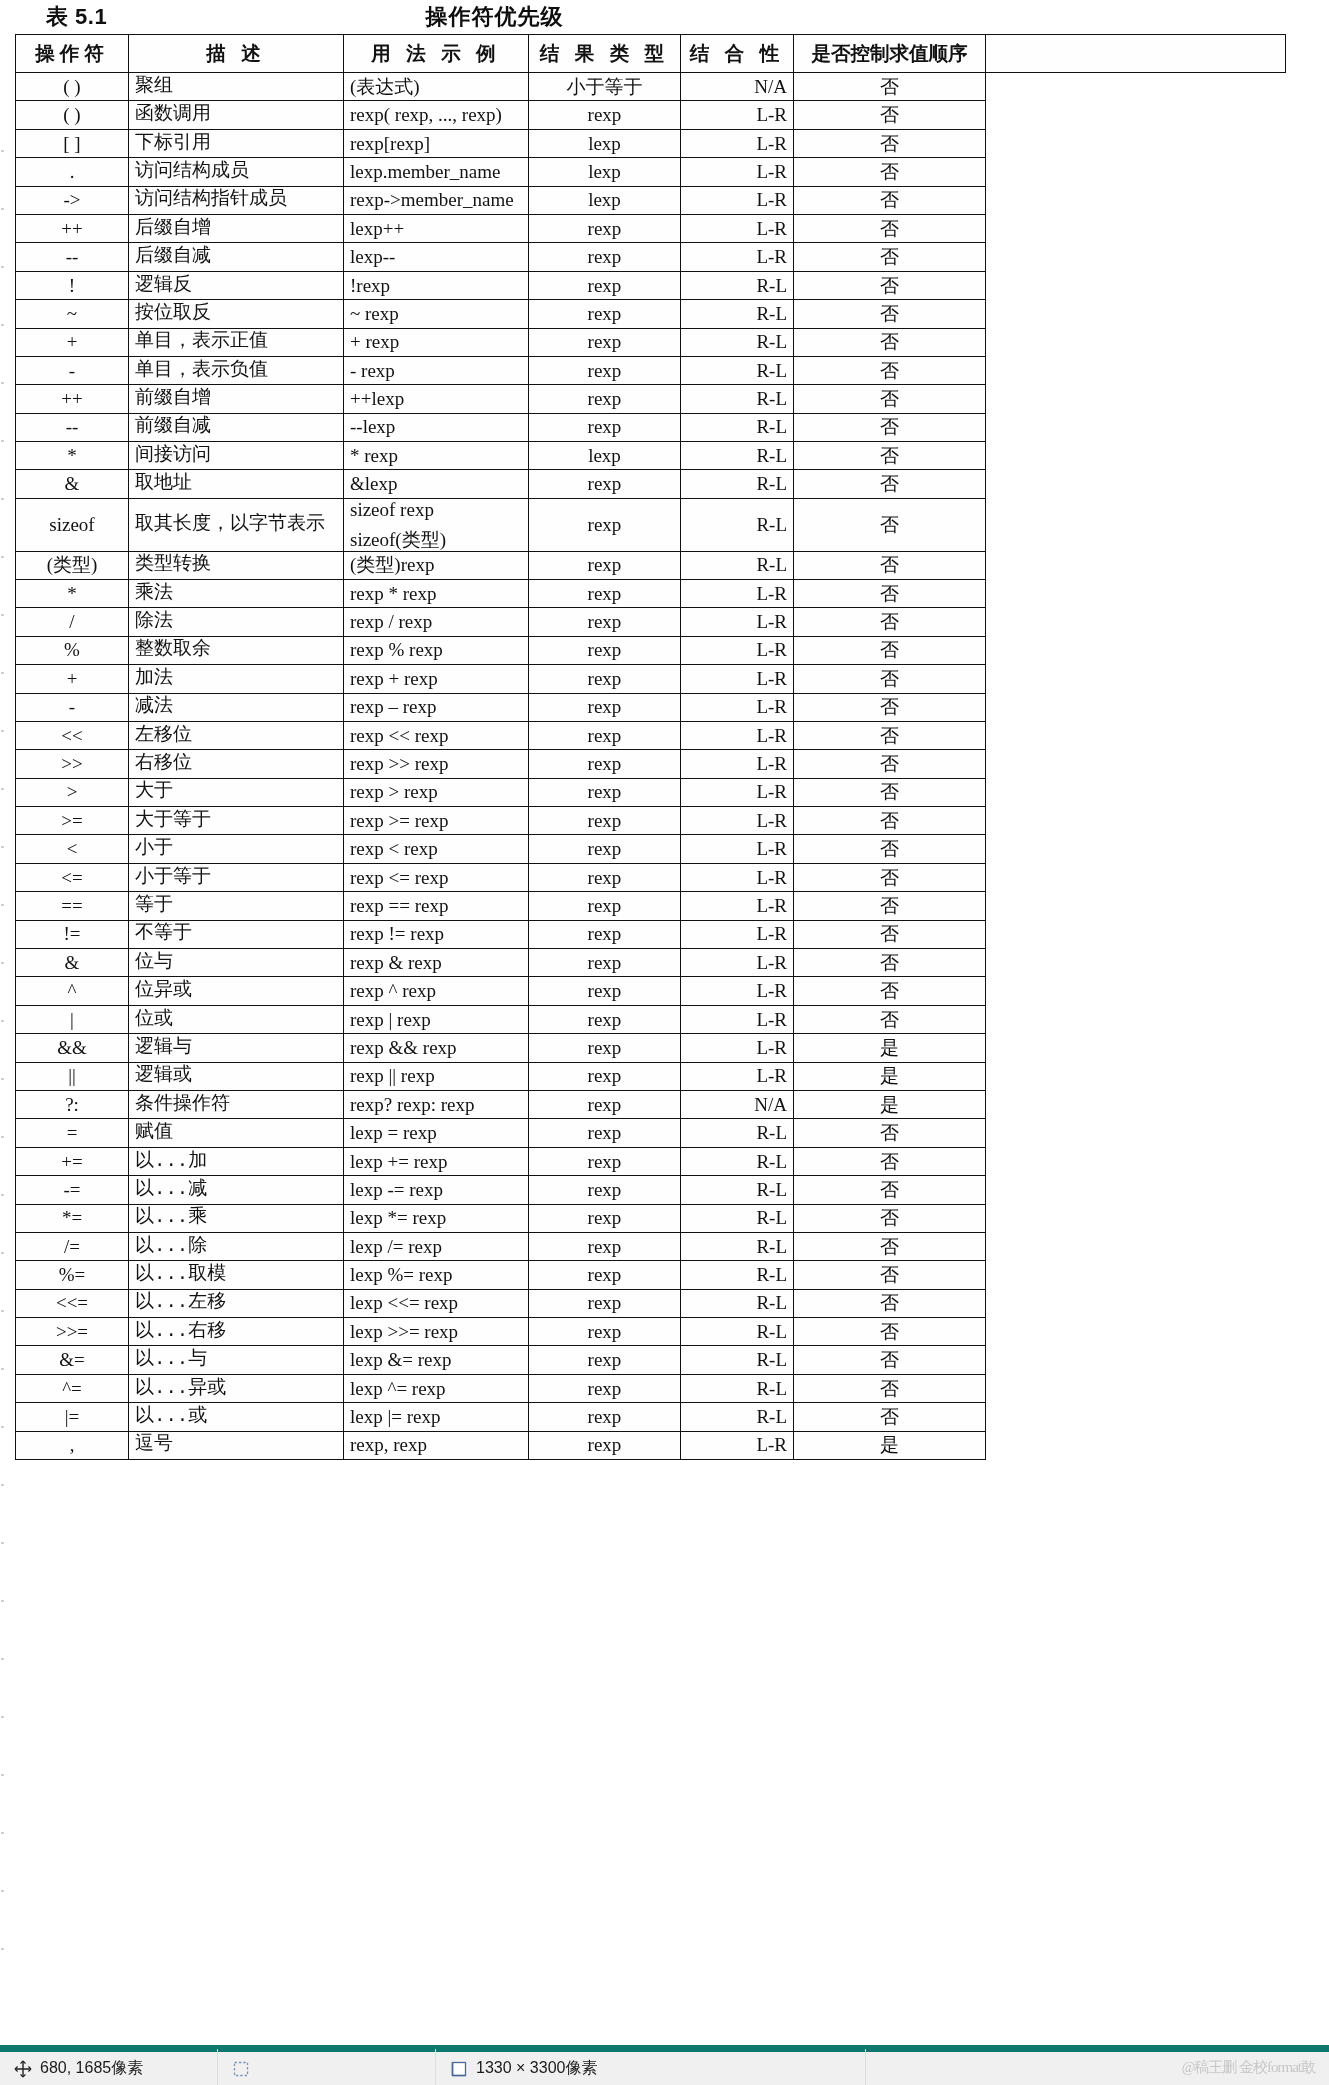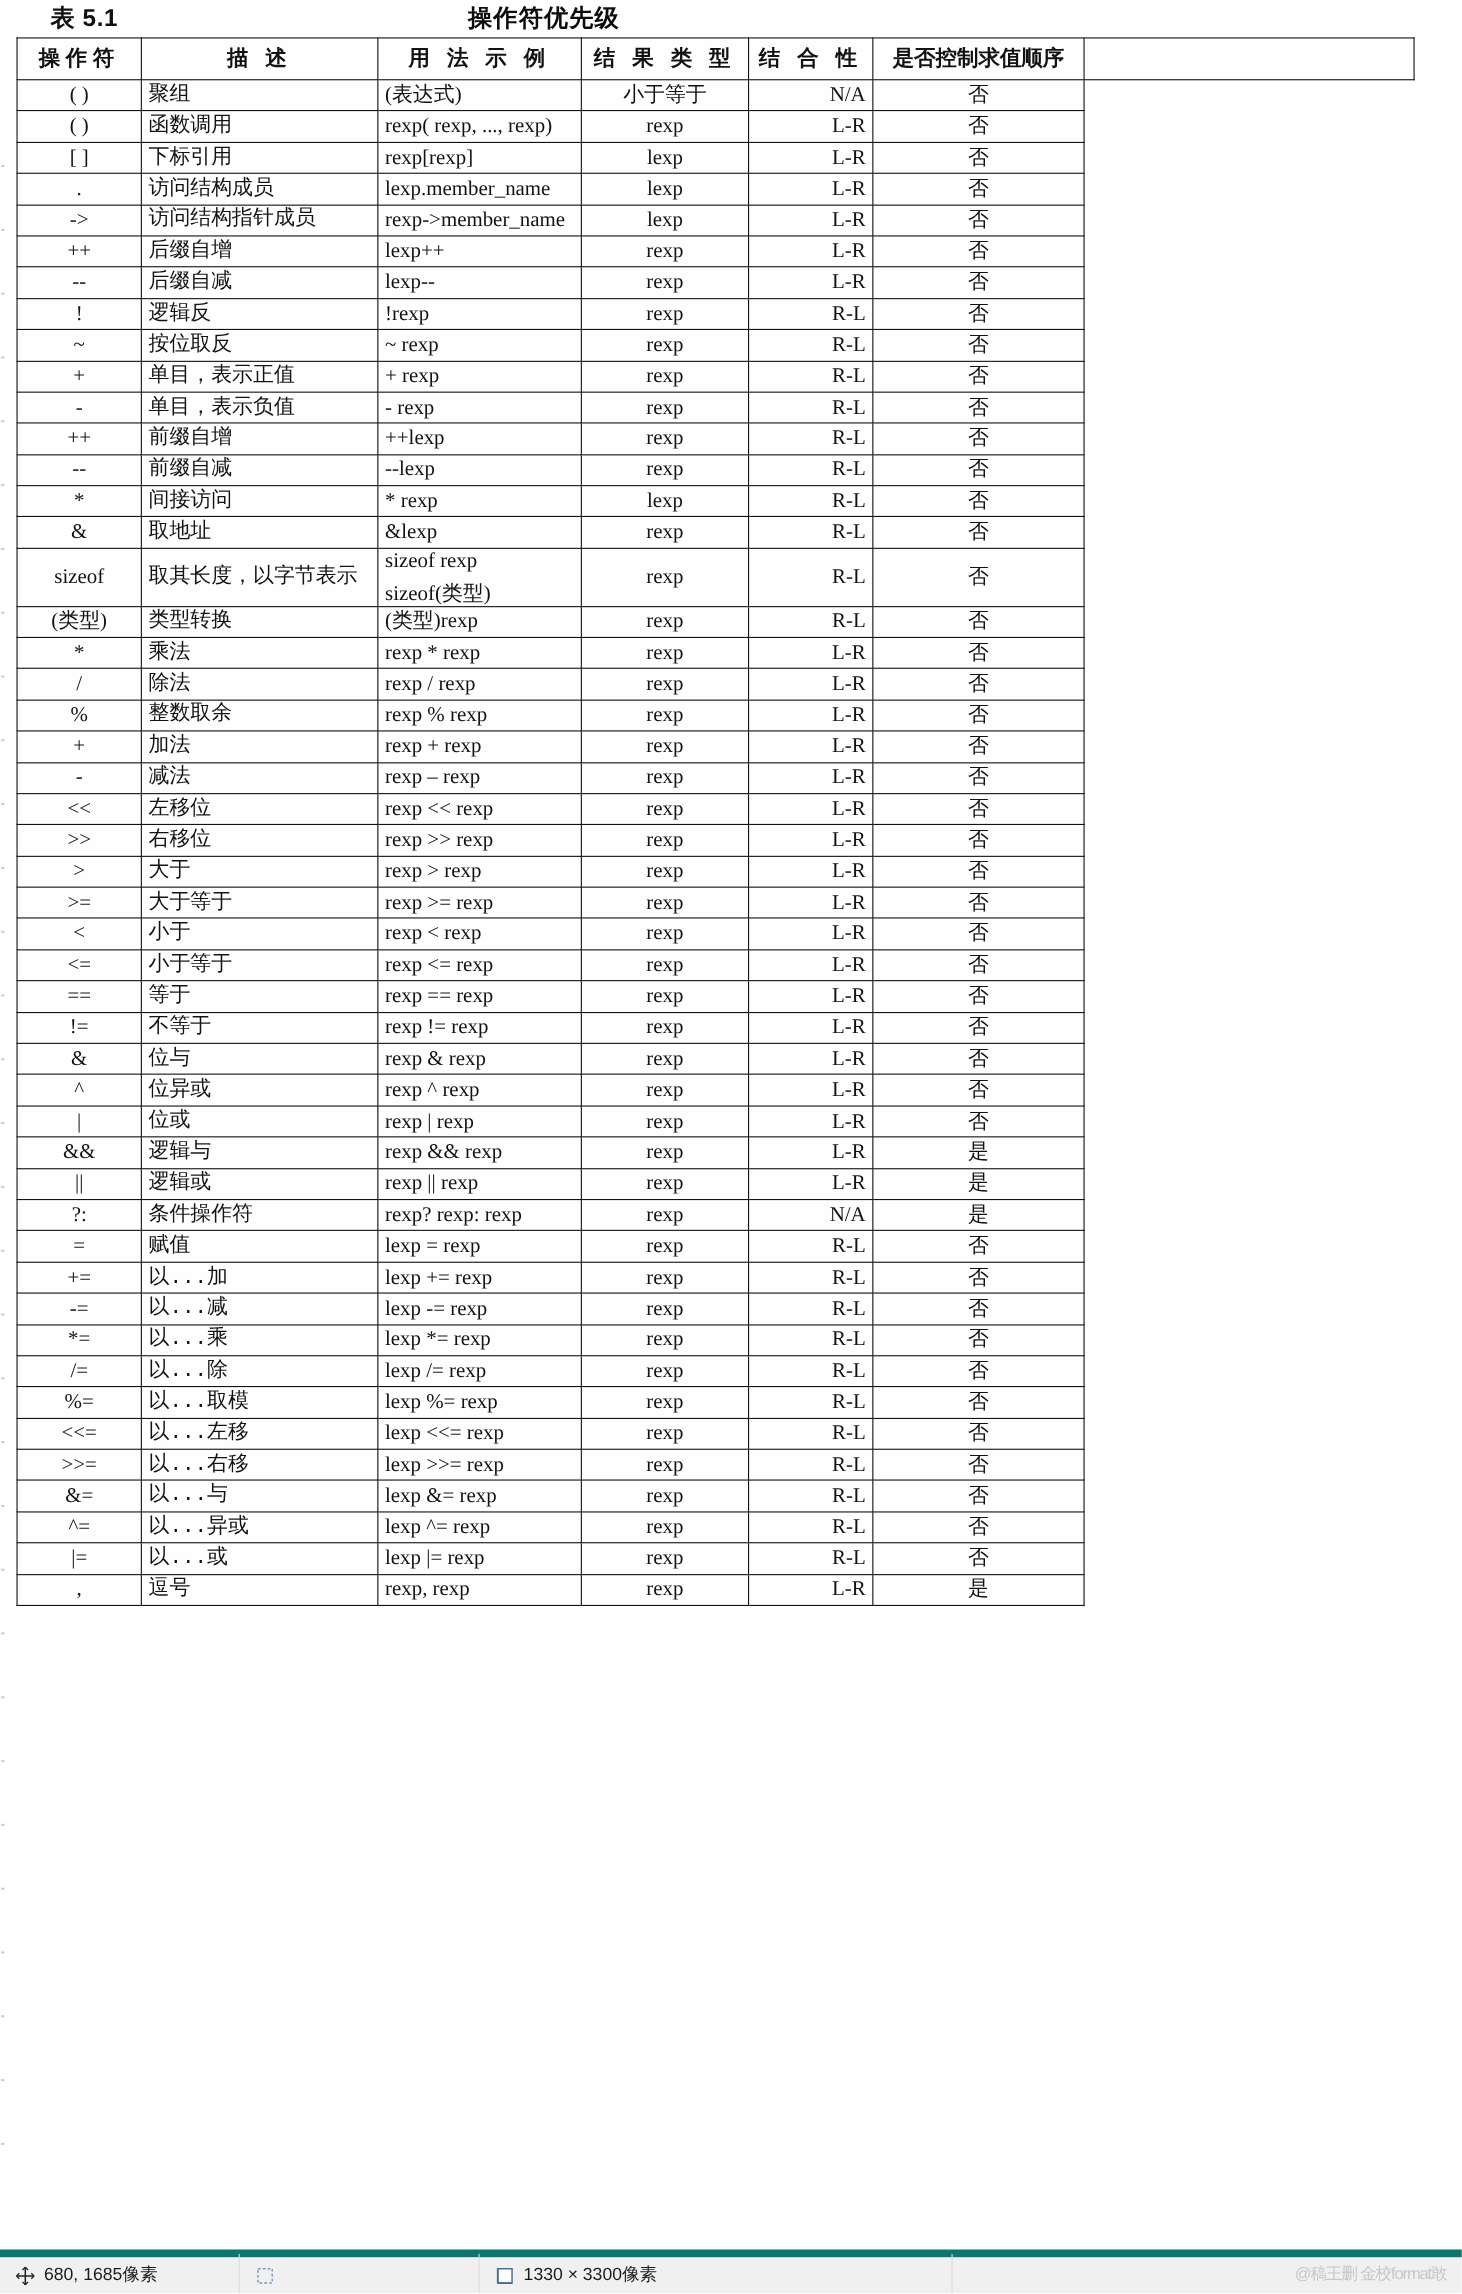--- a/index.html
+++ b/index.html
@@ -125,21 +125,21 @@
   }
   .status-cell.c1 { width: 218px; }
   .status-cell.c2 { width: 218px; }
   .status-cell.c3 { width: 430px; border-right: 1px solid #dcdcdc; }
   .status-cell.c4 { flex: 1; border-right: none; }
   .ico { display: inline-block; flex: 0 0 auto; }
   .ico svg { display: block; }
   .watermark {
     position: absolute;
     right: 14px; bottom: 8px;
-    font-family: Liberation Sans, sans-serif;
+    font-family: Liberation Serif, serif;
     font-size: 15px;
     color: #b9b9b9;
     opacity: 0.75;
     letter-spacing: -1px;
     white-space: nowrap;
     pointer-events: none;
   }
   .edge-ticks {
     position: absolute;
     left: 1px; top: 150px;

